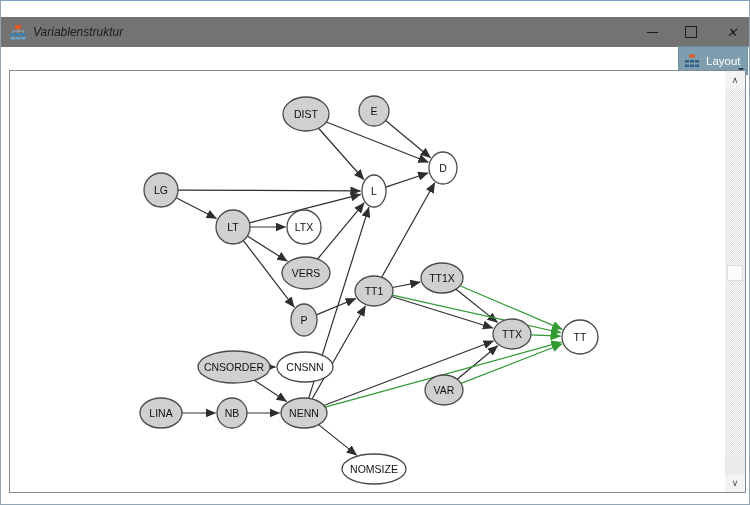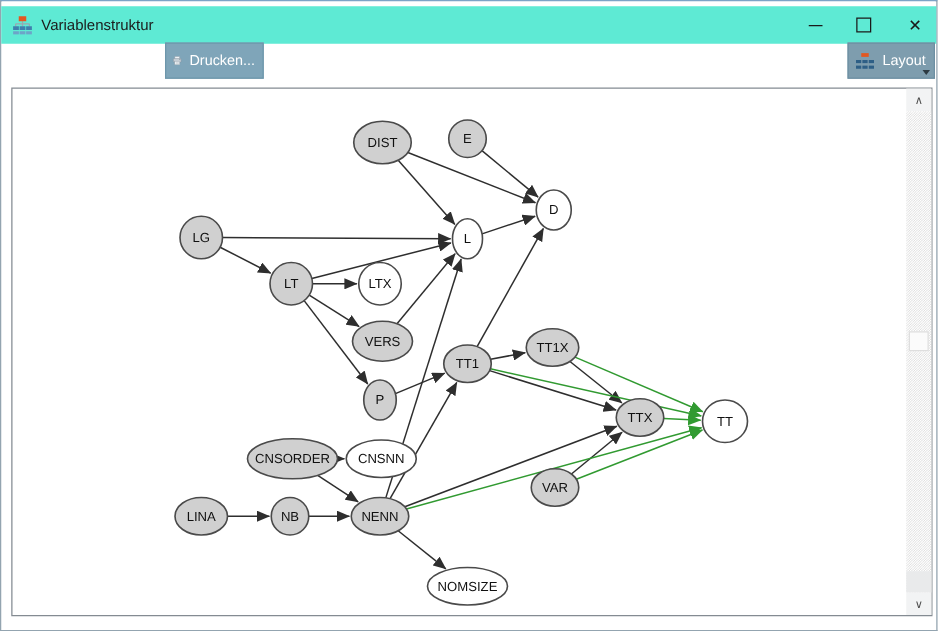--- a/index.html
+++ b/index.html
@@ -1,35 +1,35 @@
 <!DOCTYPE html>
 <html><head>
 <meta charset="utf-8">
 <style>
   html,body{margin:0;padding:0;background:#e8e8e8;}
   body{width:750px;height:505px;overflow:hidden;font-family:"Liberation Sans",sans-serif;}
   .window{position:relative;width:750px;height:505px;box-sizing:border-box;
           background:#ffffff;border:1px solid #93a4b0;border-top:1px solid #7ba3c6;}
 
   
-  .titlebar{position:absolute;left:0;top:4px;right:0;height:30px;background:#5eead4;}
+  .titlebar{position:absolute;left:0;top:16px;right:0;height:30px;background:#737373;font-style:italic;}
   .app-icon{position:absolute;left:9px;top:7px;width:16px;height:16px;}
   .win-title{position:absolute;left:32px;top:8px;font-size:12px;color:#1b1b1b;white-space:nowrap;}
   .winbtn{position:absolute;top:0;width:34px;height:30px;display:flex;align-items:center;justify-content:center;}
   #btn-min{left:634px;}#btn-max{left:673px;}#btn-close{left:714px;}
   .min-glyph{width:11px;height:0;border-top:1.5px solid #1a1a1a;display:block;}
   .max-glyph{width:10px;height:10px;border:1.2px solid #1a1a1a;display:block;}
   .close-glyph{font-size:13px;color:#1a1a1a;line-height:1;}
 
   
   .btn{position:absolute;top:33px;height:29px;box-sizing:border-box;display:flex;align-items:center;
        gap:6px;color:#ffffff;font-size:11.5px;padding:0 6px 0 5px;white-space:nowrap;cursor:default;}
   #btn-save{left:8px;width:119px;background:#2f5970;border:1px solid #24485c;}
   #btn-print{left:131px;width:79px;background:#7fa5b9;border:1px solid #6d96ab;}
-  #btn-layout{left:677px;width:70px;background:#7e9dae;border:1px solid #6d8fa2;}
+  #btn-layout{left:677px;width:70px;background:#7e9dae;border:1px solid #6d8fa2;margin-top:12px;}
   .caret{position:absolute;right:3px;bottom:2px;width:0;height:0;
          border-left:3.5px solid transparent;border-right:3.5px solid transparent;border-top:4px solid #2c3a42;}
 
   
   .canvas{position:absolute;left:8px;top:69px;width:737px;height:423px;box-sizing:border-box;
           border:1px solid #848b92;background:#ffffff;}
   #graph-svg{position:absolute;left:0;top:0;}
 
   
   .sb{position:absolute;top:0;right:0;bottom:0;width:20px;display:flex;flex-direction:column;background:#fff;}
@@ -64,31 +64,20 @@
     </span>
     <span class="winbtn" id="btn-max">
       <span class="max-glyph"></span>
     </span>
     <span class="winbtn" id="btn-close">
       <span class="close-glyph">✕</span>
     </span>
   </div>
 
 
-  <div class="btn" id="btn-print">
-    <svg width="17" height="17" viewBox="0 0 16 16">
-      <rect x="4" y="1" width="8" height="4.5" fill="#eef2f6" stroke="#93a1ac" stroke-width="0.8"></rect>
-      <rect x="1.5" y="4.5" width="13" height="6" rx="1" fill="#c6cfd7" stroke="#86929d" stroke-width="0.8"></rect>
-      <circle cx="12.5" cy="6" r="0.8" fill="#5e6c77"></circle>
-      <rect x="3.8" y="9" width="8.4" height="6" fill="#f7f9fa" stroke="#93a1ac" stroke-width="0.8"></rect>
-      <line x1="5.2" y1="11" x2="10.8" y2="11" stroke="#aeb9c2" stroke-width="0.8"></line>
-      <line x1="5.2" y1="13" x2="10.8" y2="13" stroke="#aeb9c2" stroke-width="0.8"></line>
-    </svg>
-    <span>Drucken...</span>
-  </div>
 
   <div class="btn" id="btn-layout">
     <svg width="16" height="16" viewBox="0 0 16 16">
       <rect x="5" y="1.5" width="6" height="3" fill="#e25822"></rect>
       <rect x="0.8" y="7" width="4.2" height="2.5" fill="#2e5f86"></rect>
       <rect x="5.9" y="7" width="4.2" height="2.5" fill="#2e5f86"></rect>
       <rect x="11" y="7" width="4.2" height="2.5" fill="#2e5f86"></rect>
       <rect x="0.8" y="11.5" width="4.2" height="2.5" fill="#2e5f86"></rect>
       <rect x="5.9" y="11.5" width="4.2" height="2.5" fill="#2e5f86"></rect>
       <rect x="11" y="11.5" width="4.2" height="2.5" fill="#2e5f86"></rect>

